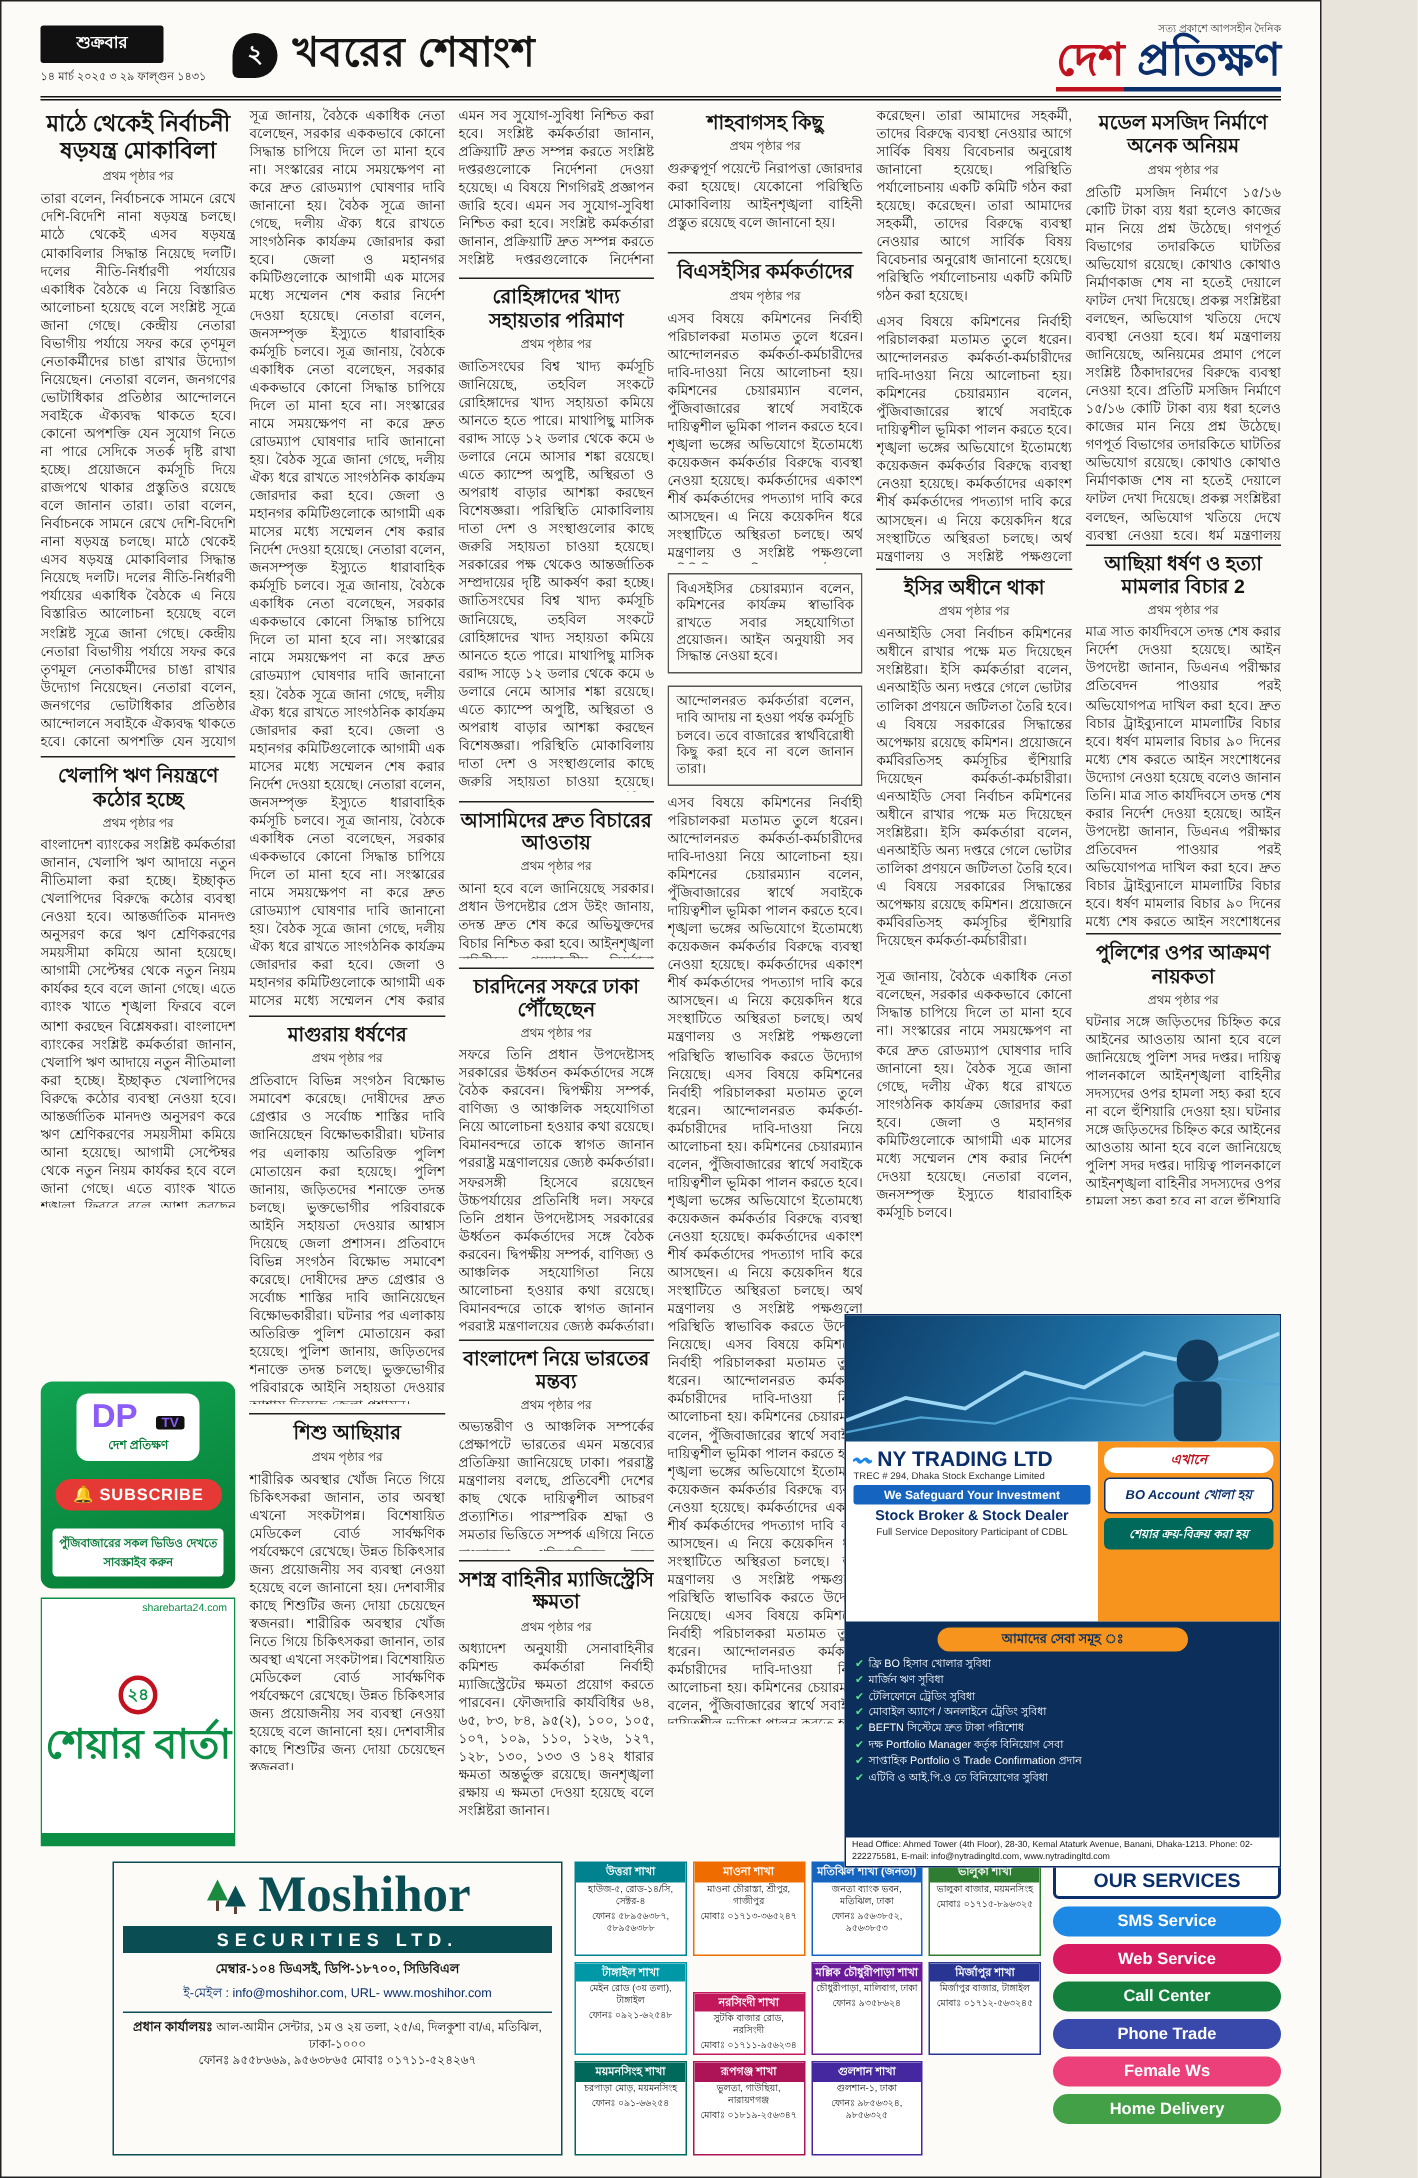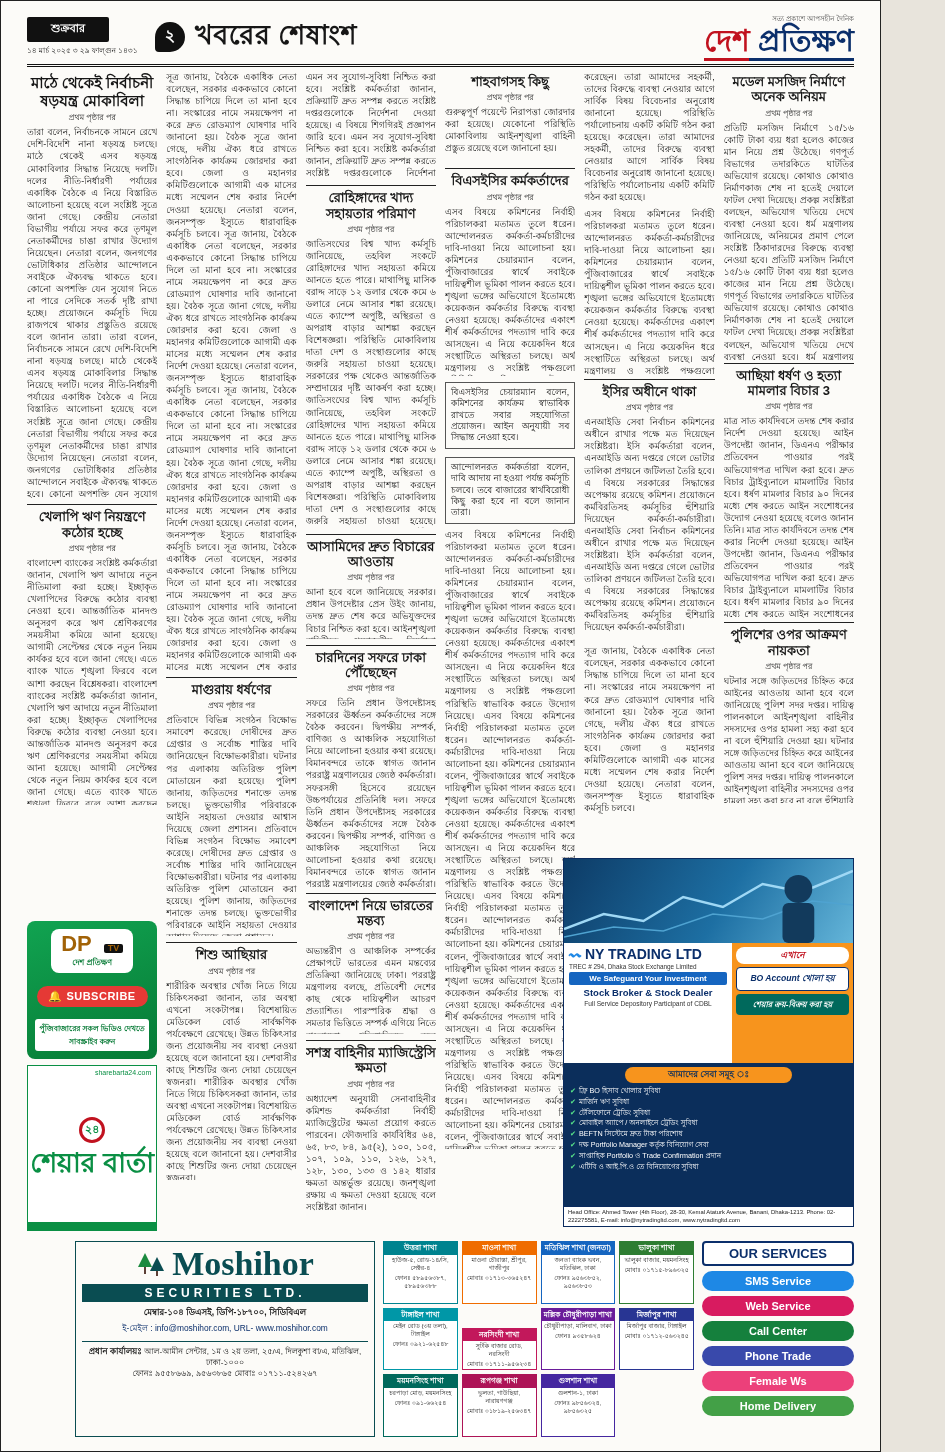--- a/index.html
+++ b/index.html
@@ -29,35 +29,35 @@
   .headline.sm { font-size:13px; }
   .headline.ruled { border-top:1.5px solid #222; padding-top:4px; }
   .contmark { font-size:8px; text-align:center; color:#222; margin-bottom:2px; }
   .body { font-size:9px; line-height:1.34; text-align:justify; overflow:hidden; margin-bottom:3px; }
   .quote-box { border:1px solid #555; padding:4px 5px; font-size:8.8px; line-height:1.3; text-align:justify; margin:3px 0 5px; overflow:hidden; }
 
   
   .ad-dptv { margin-top:auto; height:138px; border-radius:8px; background:linear-gradient(160deg,#11a351,#067a35); padding:8px; display:flex; flex-direction:column; align-items:center; justify-content:space-between; }
   .dp-logo-box { background:#fff; border-radius:8px; padding:4px 10px; text-align:center; }
   .dp-dp { font-size:22px; font-weight:bold; color:#0b2f6b; line-height:1; }
-  .dp-dp span { color:#a16207; }
+  .dp-dp span { color:#8b5cf6; }
   .dp-tv { display:inline-block; background:#111; color:#fff; font-size:9px; font-weight:bold; padding:0 4px; border-radius:2px; margin-left:12px; }
   .dp-name { font-size:8px; color:#067a35; font-weight:bold; margin-top:1px; }
   .subscribe-btn { background:#e53935; color:#fff; font-size:11px; font-weight:bold; padding:4px 12px; border-radius:12px; letter-spacing:.5px; }
   .dp-caption { background:#fff; color:#067a35; font-size:7.6px; font-weight:bold; text-align:center; width:100%; padding:3px 2px; border-radius:3px; }
 
   
   .ad-sb { margin-top:6px; height:166px; border:1.5px solid #0a8f44; background:#fff; position:relative; display:flex; flex-direction:column; align-items:center; justify-content:center; }
   .sb-url { position:absolute; top:3px; right:5px; font-size:7px; color:#0a8f44; }
   .sb-badge { width:26px; height:26px; border:3px solid #c1121f; border-radius:50%; color:#0a8f44; font-weight:bold; font-size:11px; display:flex; align-items:center; justify-content:center; margin-bottom:6px; }
   .sb-name { color:#0a8f44; font-size:27px; font-weight:bold; text-align:center; line-height:1.1; }
   .sb-strip { position:absolute; bottom:0; left:0; right:0; height:8px; background:#0a8f44; }
 
   
-  .ny-ad { position:absolute; top:787px; right:0; width:291px; height:369px; border:1px solid #0a2a5e; display:flex; flex-direction:column; background:#fff; }
+  .ny-ad { position:absolute; top:805px; right:0; width:291px; height:369px; border:1px solid #0a2a5e; display:flex; flex-direction:column; background:#fff; }
   .ny-photo { height:84px; background:linear-gradient(120deg,#0d3b66,#1d6fa3 55%,#64b5d9); position:relative; flex:none; }
   .ny-photo svg { position:absolute; inset:0; width:100%; height:100%; }
   .ny-mid { display:flex; flex:none; height:120px; }
   .ny-info { width:168px; padding:4px 5px; display:flex; flex-direction:column; gap:2px; }
   .ny-name { font-size:14px; font-weight:bold; color:#0b2f6b; line-height:1; }
   .ny-name .wave { color:#1e88e5; font-size:12px; }
   .ny-trec { font-size:6.4px; color:#333; }
   .ny-slogan { background:#1565c0; color:#fff; font-size:8px; font-weight:bold; text-align:center; padding:2px; border-radius:2px; }
   .ny-role1 { font-size:9.5px; font-weight:bold; color:#0b2f6b; text-align:center; }
   .ny-role2 { font-size:6.6px; color:#333; text-align:center; }
@@ -186,21 +186,21 @@
         <p class="body" style="height:226px">এনআইডি সেবা নির্বাচন কমিশনের অধীনে রাখার পক্ষে মত দিয়েছেন সংশ্লিষ্টরা। ইসি কর্মকর্তারা বলেন, এনআইডি অন্য দপ্তরে গেলে ভোটার তালিকা প্রণয়নে জটিলতা তৈরি হবে। এ বিষয়ে সরকারের সিদ্ধান্তের অপেক্ষায় রয়েছে কমিশন। প্রয়োজনে কর্মবিরতিসহ কর্মসূচির হুঁশিয়ারি দিয়েছেন কর্মকর্তা-কর্মচারীরা। এনআইডি সেবা নির্বাচন কমিশনের অধীনে রাখার পক্ষে মত দিয়েছেন সংশ্লিষ্টরা। ইসি কর্মকর্তারা বলেন, এনআইডি অন্য দপ্তরে গেলে ভোটার তালিকা প্রণয়নে জটিলতা তৈরি হবে। এ বিষয়ে সরকারের সিদ্ধান্তের অপেক্ষায় রয়েছে কমিশন। প্রয়োজনে কর্মবিরতিসহ কর্মসূচির হুঁশিয়ারি দিয়েছেন কর্মকর্তা-কর্মচারীরা।</p>
         <p class="body" style="height:170px">সূত্র জানায়, বৈঠকে একাধিক নেতা বলেছেন, সরকার এককভাবে কোনো সিদ্ধান্ত চাপিয়ে দিলে তা মানা হবে না। সংস্কারের নামে সময়ক্ষেপণ না করে দ্রুত রোডম্যাপ ঘোষণার দাবি জানানো হয়। বৈঠক সূত্রে জানা গেছে, দলীয় ঐক্য ধরে রাখতে সাংগঠনিক কার্যক্রম জোরদার করা হবে। জেলা ও মহানগর কমিটিগুলোকে আগামী এক মাসের মধ্যে সম্মেলন শেষ করার নির্দেশ দেওয়া হয়েছে। নেতারা বলেন, জনসম্পৃক্ত ইস্যুতে ধারাবাহিক কর্মসূচি চলবে।</p>
       </div>
     </div>
 
     <div class="col">
       <div class="col-clip" style="height:783px">
         <h2 class="headline sm">মডেল মসজিদ নির্মাণে অনেক অনিয়ম</h2>
         <div class="contmark">প্রথম পৃষ্ঠার পর</div>
         <p class="body" style="height:238px">প্রতিটি মসজিদ নির্মাণে ১৫/১৬ কোটি টাকা ব্যয় ধরা হলেও কাজের মান নিয়ে প্রশ্ন উঠেছে। গণপূর্ত বিভাগের তদারকিতে ঘাটতির অভিযোগ রয়েছে। কোথাও কোথাও নির্মাণকাজ শেষ না হতেই দেয়ালে ফাটল দেখা দিয়েছে। প্রকল্প সংশ্লিষ্টরা বলছেন, অভিযোগ খতিয়ে দেখে ব্যবস্থা নেওয়া হবে। ধর্ম মন্ত্রণালয় জানিয়েছে, অনিয়মের প্রমাণ পেলে সংশ্লিষ্ট ঠিকাদারদের বিরুদ্ধে ব্যবস্থা নেওয়া হবে। প্রতিটি মসজিদ নির্মাণে ১৫/১৬ কোটি টাকা ব্যয় ধরা হলেও কাজের মান নিয়ে প্রশ্ন উঠেছে। গণপূর্ত বিভাগের তদারকিতে ঘাটতির অভিযোগ রয়েছে। কোথাও কোথাও নির্মাণকাজ শেষ না হতেই দেয়ালে ফাটল দেখা দিয়েছে। প্রকল্প সংশ্লিষ্টরা বলছেন, অভিযোগ খতিয়ে দেখে ব্যবস্থা নেওয়া হবে। ধর্ম মন্ত্রণালয় জানিয়েছে, অনিয়মের প্রমাণ পেলে সংশ্লিষ্ট ঠিকাদারদের বিরুদ্ধে ব্যবস্থা নেওয়া হবে।</p>
-        <h2 class="headline sm ruled">আছিয়া ধর্ষণ ও হত্যা মামলার বিচার 3</h2>
+        <h2 class="headline sm ruled">আছিয়া ধর্ষণ ও হত্যা মামলার বিচার 2</h2>
         <div class="contmark">প্রথম পৃষ্ঠার পর</div>
         <p class="body" style="height:204px">মাত্র সাত কার্যদিবসে তদন্ত শেষ করার নির্দেশ দেওয়া হয়েছে। আইন উপদেষ্টা জানান, ডিএনএ পরীক্ষার প্রতিবেদন পাওয়ার পরই অভিযোগপত্র দাখিল করা হবে। দ্রুত বিচার ট্রাইব্যুনালে মামলাটির বিচার হবে। ধর্ষণ মামলার বিচার ৯০ দিনের মধ্যে শেষ করতে আইন সংশোধনের উদ্যোগ নেওয়া হয়েছে বলেও জানান তিনি। মাত্র সাত কার্যদিবসে তদন্ত শেষ করার নির্দেশ দেওয়া হয়েছে। আইন উপদেষ্টা জানান, ডিএনএ পরীক্ষার প্রতিবেদন পাওয়ার পরই অভিযোগপত্র দাখিল করা হবে। দ্রুত বিচার ট্রাইব্যুনালে মামলাটির বিচার হবে। ধর্ষণ মামলার বিচার ৯০ দিনের মধ্যে শেষ করতে আইন সংশোধনের উদ্যোগ নেওয়া হয়েছে বলেও জানান তিনি।</p>
         <h2 class="headline sm ruled">পুলিশের ওপর আক্রমণ নায়কতা</h2>
         <div class="contmark">প্রথম পৃষ্ঠার পর</div>
         <p class="body" style="height:128px">ঘটনার সঙ্গে জড়িতদের চিহ্নিত করে আইনের আওতায় আনা হবে বলে জানিয়েছে পুলিশ সদর দপ্তর। দায়িত্ব পালনকালে আইনশৃঙ্খলা বাহিনীর সদস্যদের ওপর হামলা সহ্য করা হবে না বলে হুঁশিয়ারি দেওয়া হয়। ঘটনার সঙ্গে জড়িতদের চিহ্নিত করে আইনের আওতায় আনা হবে বলে জানিয়েছে পুলিশ সদর দপ্তর। দায়িত্ব পালনকালে আইনশৃঙ্খলা বাহিনীর সদস্যদের ওপর হামলা সহ্য করা হবে না বলে হুঁশিয়ারি দেওয়া হয়।</p>
       </div>
     </div>
 
     <div class="ny-ad">
       <div class="ny-photo">

